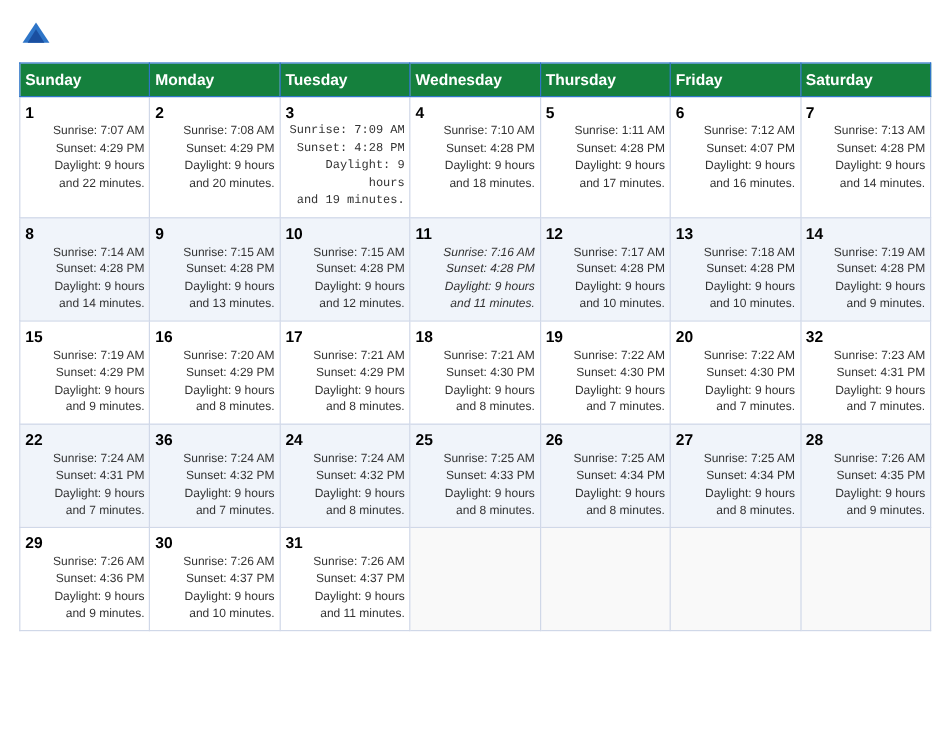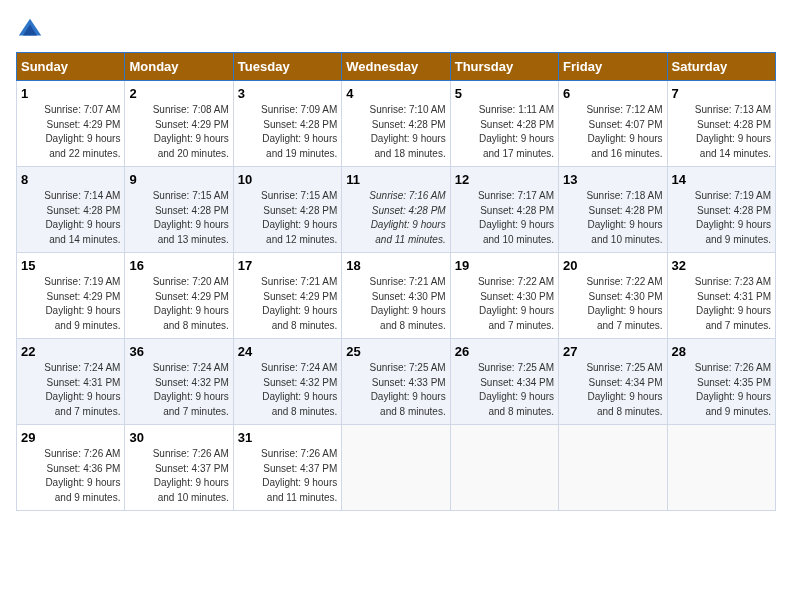--- a/index.html
+++ b/index.html
@@ -37,21 +37,21 @@
       font-size: 15px;
       color: #444;
       margin-top: 2px;
     }
     table {
       width: 100%;
       border-collapse: collapse;
       font-size: 11px;
     }
     thead tr {
-      background-color: #a16207;
+      background-color: #15803d;
       color: white;
     }
     thead th {
       padding: 6px 4px;
       text-align: left;
       font-size: 13px;
       font-weight: 600;
       border: 1px solid #2e75c8;
     }
     tbody tr {
@@ -128,21 +128,21 @@
         </td>
         <td>
           <span class="day-num">2</span>
           <div class="day-info" style="white-space: pre-line;">Sunrise: 7:08 AM
 Sunset: 4:29 PM
 Daylight: 9 hours
 and 20 minutes.</div>
         </td>
         <td>
           <span class="day-num">3</span>
-          <div class="day-info" style="white-space: pre-line;">Sunrise: 7:09 AM
+          <div class="day-info" style="white-space: pre-line; font-family: Liberation Mono, monospace;">Sunrise: 7:09 AM
 Sunset: 4:28 PM
 Daylight: 9 hours
 and 19 minutes.</div>
         </td>
         <td>
           <span class="day-num">4</span>
           <div class="day-info" style="white-space: pre-line;">Sunrise: 7:10 AM
 Sunset: 4:28 PM
 Daylight: 9 hours
 and 18 minutes.</div>

